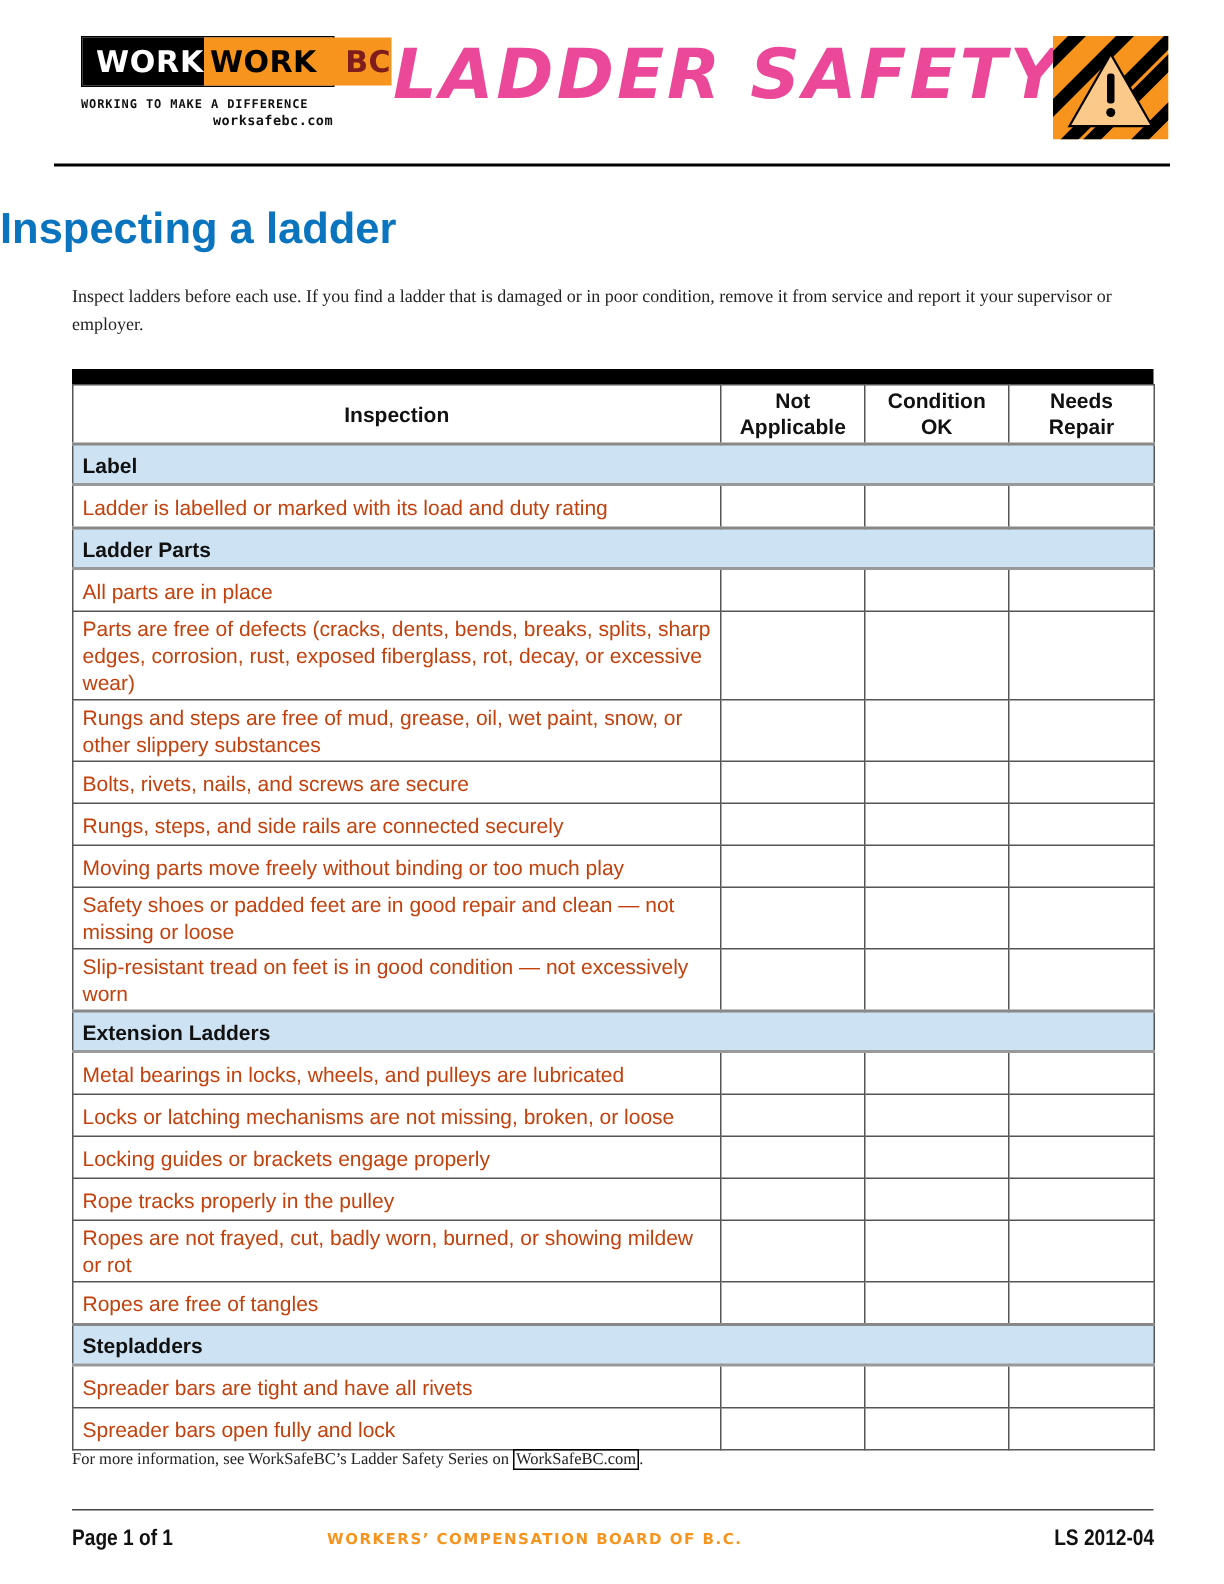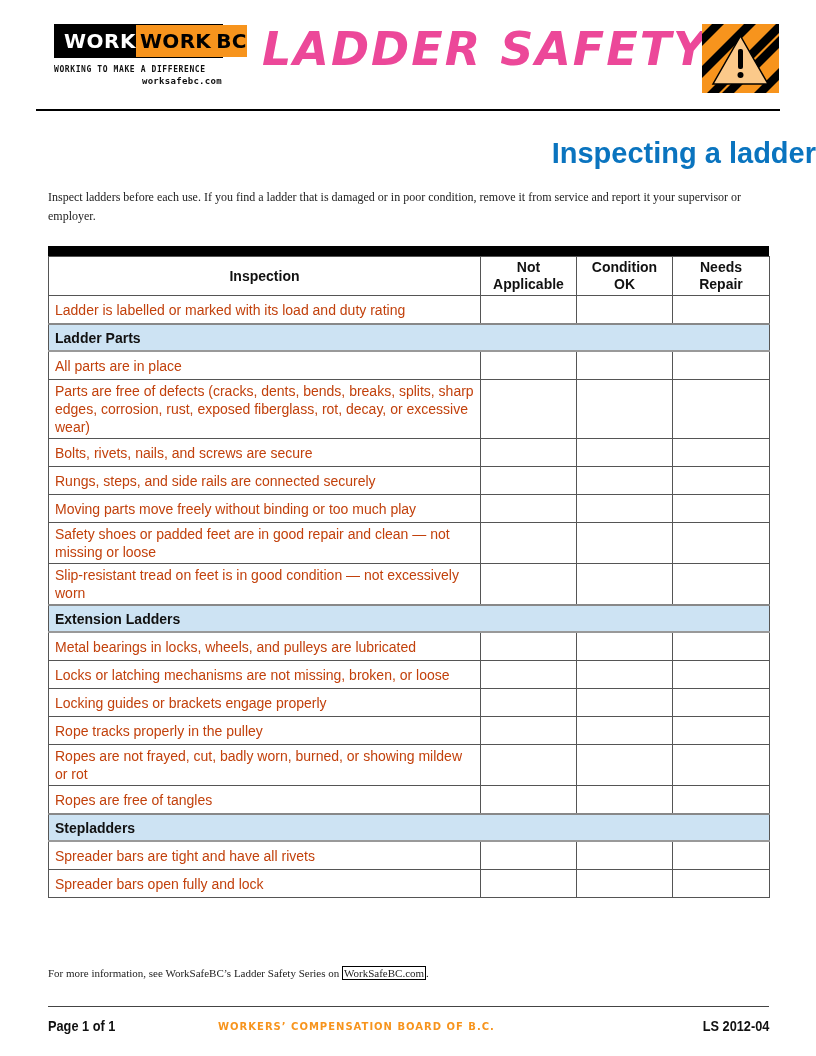--- a/index.html
+++ b/index.html
@@ -3,31 +3,31 @@
 <meta charset="utf-8">
 <style>
   html, body { margin: 0; padding: 0; background: #ffffff; }
   body { width: 816px; height: 1056px; position: relative; overflow: hidden; font-family: "Liberation Sans", sans-serif; color: #111; }
 
   
   .logo { position: absolute; left: 54px; top: 24px; }
   .logo-box { display: flex; height: 32px; width: 167px; border: 1px solid #000; }
   .logo-work { background: #000; color: #fff; font-weight: bold; font-size: 20px; line-height: 32px; padding-left: 9px; width: 76px; letter-spacing: 0.5px; font-family: "DejaVu Sans", sans-serif; }
   .logo-safe { background: #f7941d; color: #000; font-weight: bold; font-size: 20px; line-height: 32px; flex: 1; padding-left: 4px; font-family: "DejaVu Sans", sans-serif; letter-spacing: 0.3px; }
-  .logo-safe .bc { color: #000000; margin-left: 5px; }
+  .logo-safe .bc { color: #7f1d1d; margin-left: 19px; }
   .logo-tag { font-size: 8px; font-weight: bold; letter-spacing: 0.6px; margin-top: 7px; font-family: "DejaVu Sans Mono", monospace; white-space: nowrap; }
   .logo-url { font-size: 9px; font-weight: bold; text-align: right; width: 168px; margin-top: 2px; font-family: "DejaVu Sans Mono", monospace; letter-spacing: 0.3px; }
 
   .series-title { position: absolute; left: 262px; top: 22px; color: #ec4899; font-weight: bold; font-style: italic; font-size: 46px; letter-spacing: 2px; font-family: "DejaVu Sans", sans-serif; white-space: nowrap; }
 
   .hazard { position: absolute; left: 702px; top: 24px; width: 77px; height: 69px; }
 
   .header-rule { position: absolute; left: 36px; top: 109px; width: 744px; height: 2px; background: #000; }
 
-  .page-title { position: absolute; left: 0; width: 816px; top: 137px; text-align: right; color: #0a74bf; font-weight: bold; font-size: 29px; }
+  .page-title { position: absolute; left: 0; width: 816px; top: 137px; text-align: left; color: #0a74bf; font-weight: bold; font-size: 29px; }
 
   .intro { position: absolute; left: 48px; top: 188px; width: 720px; font-family: "Liberation Serif", serif; font-size: 12px; line-height: 19px; color: #222; }
 
   
   .table-wrap { position: absolute; left: 48px; top: 246px; width: 721px; }
   .table-topbar { height: 10px; background: #000; }
   table { border-collapse: collapse; width: 721px; table-layout: fixed; font-size: 14px; }
   th, td { border: 1px solid #555; padding: 0 6px; vertical-align: middle; }
   th { font-weight: bold; text-align: center; font-size: 14px; line-height: 17px; height: 38px; }
   col.c1 { width: 432px; } col.c2 { width: 96px; } col.c3 { width: 96px; } col.c4 { width: 97px; }
@@ -98,37 +98,46 @@
       </colgroup>
     <thead>
       <tr>
         <th>Inspection</th>
         <th>Not Applicable</th>
         <th>Condition OK</th>
         <th>Needs Repair</th>
       </tr>
     </thead>
     <tbody id="tbody">
+        <tr class="section">
+          <td colspan="4">Label</td>
+        </tr>
         <tr class="r1">
           <td class="item">Ladder is labelled or marked with its load and duty rating</td>
           <td class="check"></td>
           <td class="check"></td>
           <td class="check"></td>
         </tr>
         <tr class="section">
           <td colspan="4">Ladder Parts</td>
         </tr>
         <tr class="r1">
           <td class="item">All parts are in place</td>
           <td class="check"></td>
           <td class="check"></td>
           <td class="check"></td>
         </tr>
         <tr class="r3">
           <td class="item">Parts are free of defects (cracks, dents, bends, breaks, splits, sharp edges, corrosion, rust, exposed fiberglass, rot, decay, or excessive wear)</td>
+          <td class="check"></td>
+          <td class="check"></td>
+          <td class="check"></td>
+        </tr>
+        <tr class="r2">
+          <td class="item">Rungs and steps are free of mud, grease, oil, wet paint, snow, or other slippery substances</td>
           <td class="check"></td>
           <td class="check"></td>
           <td class="check"></td>
         </tr>
         <tr class="r1">
           <td class="item">Bolts, rivets, nails, and screws are secure</td>
           <td class="check"></td>
           <td class="check"></td>
           <td class="check"></td>
         </tr>

